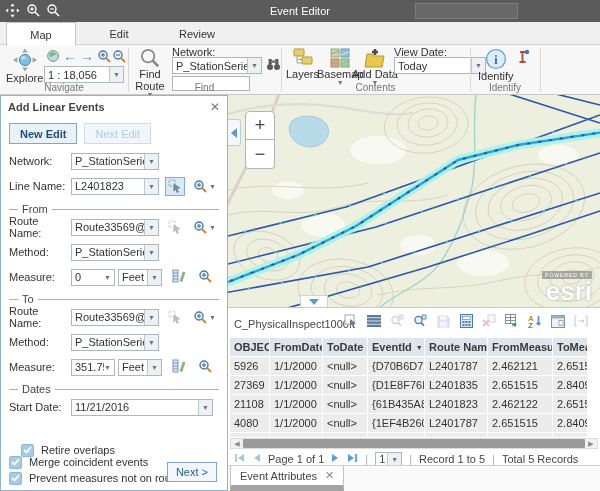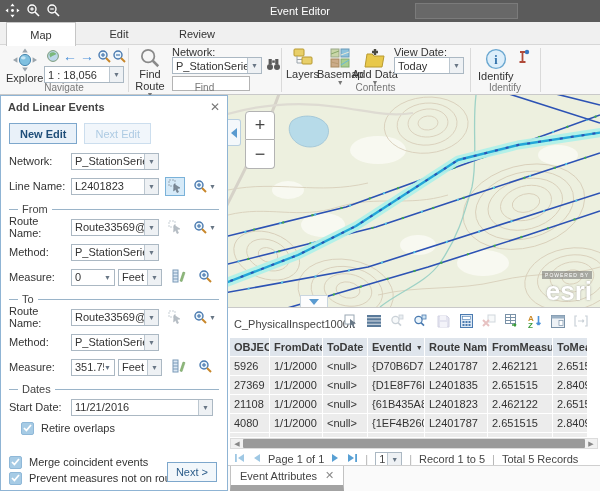--- a/index.html
+++ b/index.html
@@ -218,21 +218,21 @@
   </div>
   <div class="ribbtn" style="left:352px; top:3px;">
     <svg width="24" height="20" viewBox="0 0 24 20">
       <path d="M4,6 L9,6 L11,8 L21,8 L19,19 L2,19 Z" fill="#e8c84a" stroke="#b89a30"></path>
       <path d="M12,1 V7 M9,4 H15" stroke="#4a4a42" stroke-width="2.4"></path>
     </svg>
     <span>Add Data</span>
     <span class="smallcaret">▼</span>
   </div>
   <span class="abs" style="left:394px; top:1px;">View Date:</span>
-  <div class="combo abs" style="left:394px; top:12px; width:70px;">
+  <div class="combo abs" style="left:394px; top:12px; width:92px;">
     <span class="cval">Today</span>
     <span class="cbtn">
         <span class="car">▼</span>
       </span>
   </div>
   <div class="glabel" style="left:281px; width:189px;">Contents</div>
   <div class="gdiv" style="left:470px;"></div>
 
   <div class="ribbtn" style="left:478px; top:3px;">
     <svg width="22" height="22" viewBox="0 0 22 22">
@@ -422,21 +422,21 @@
   <div class="prow" style="top:302px;">
     <span class="plabel">Start Date:</span>
     <div class="combo" style="width:142px;">
       <span class="cval">11/21/2016</span>
       <span class="cbtn">
           <span class="car">▼</span>
         </span>
     </div>
   </div>
 
-  <div class="chkrow" style="top:325px;padding-left:12px;">
+  <div class="chkrow" style="top:347px;padding-left:12px;">
     <span class="chk">
         <svg width="9" height="8" viewBox="0 0 9 8">
           <path d="M1,4 L3.4,6.5 L8,1" stroke="#fff" stroke-width="1.8" fill="none"></path>
         </svg>
       </span>
     <span>Retire overlaps</span>
   </div>
   <div class="chkrow" style="top:359px;text-align:center;">
     <span class="chk">
         <svg width="9" height="8" viewBox="0 0 9 8">

